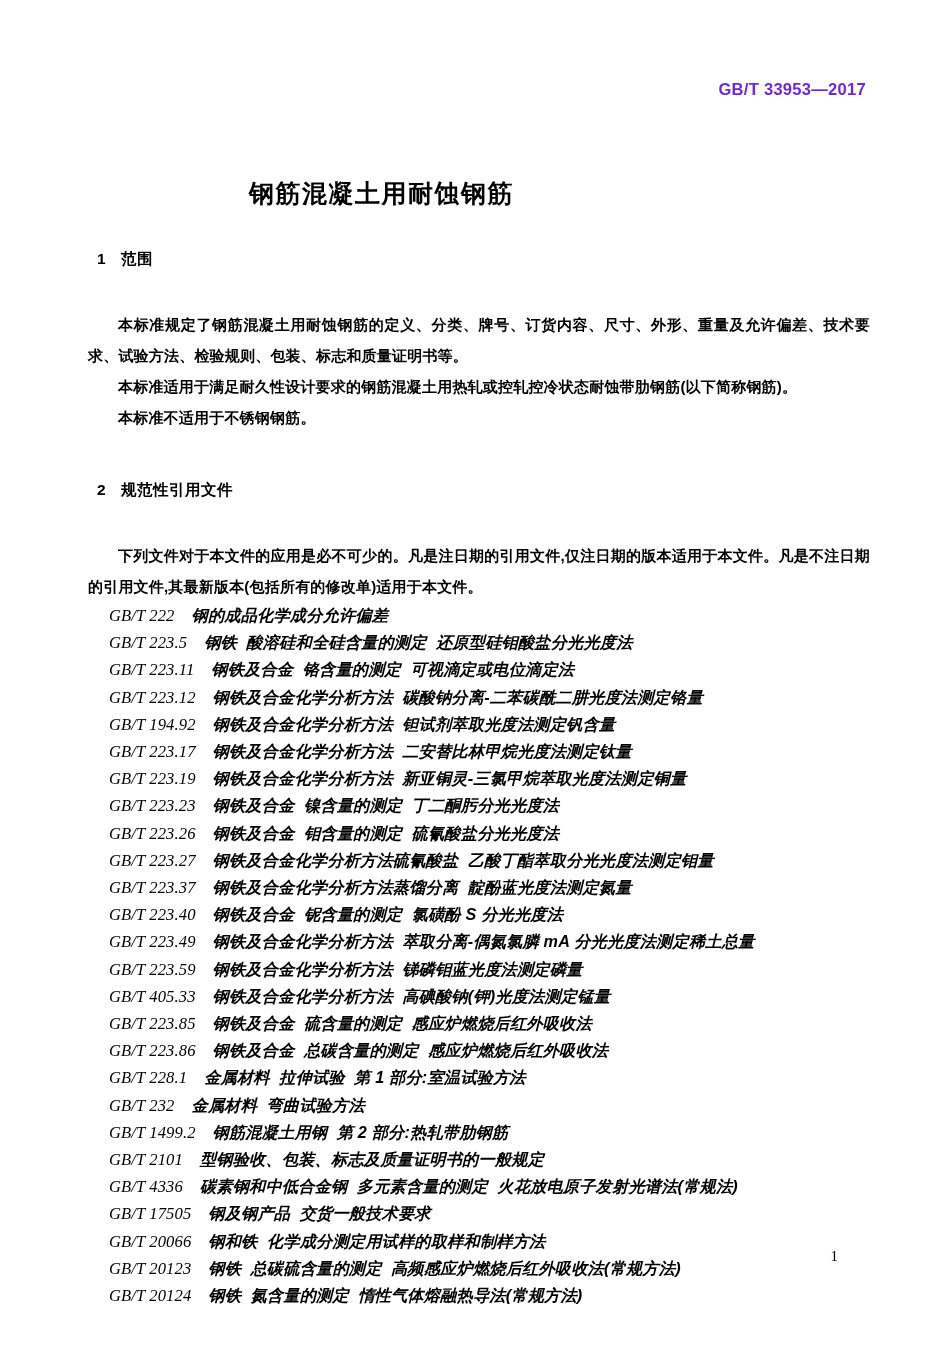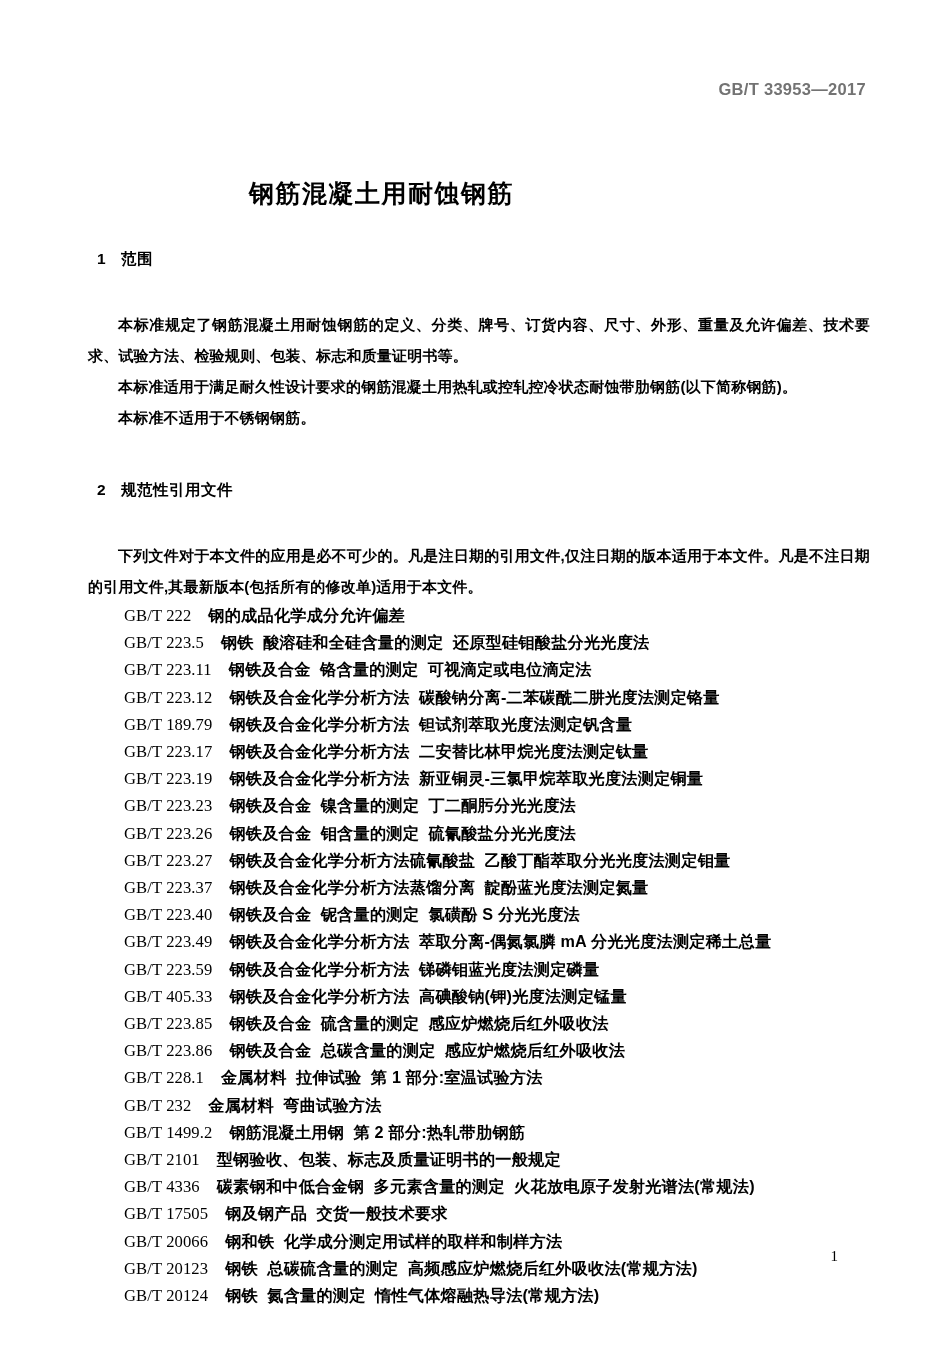--- a/index.html
+++ b/index.html
@@ -23,21 +23,21 @@
   .header {
     position: absolute;
     top: 80px;
     left: 0;
     width: 866px;
     text-align: right;
     font-family: "Liberation Sans", "DejaVu Sans", sans-serif;
     font-weight: bold;
     font-size: 16.5px;
     letter-spacing: 0.3px;
-    color: #737373;
+    color: #6d28d9;
   }
   
   .doc-title {
     position: absolute;
     top: 160px;
     left: 0;
     width: 763px;
     text-align: center;
     font-family: "Liberation Sans", "DejaVu Sans", sans-serif;
     font-weight: bold;
@@ -83,23 +83,24 @@
 
   
   .ref-list {
     margin: 0;
     padding: 0;
     list-style: none;
   }
   .ref-item {
     font-size: 16.2px;
     line-height: 26.2px;
-    margin-left: 36px;
+    margin-left: 21px;
     white-space: nowrap;
     color: #000;
+    font-style: italic;
   }
   .ref-code {
     font-family: "Liberation Serif", "DejaVu Serif", serif;
     font-weight: normal;
     font-size: 16.6px;
     letter-spacing: 0.1px;
   }
   .ref-title {
     font-family: "Liberation Sans", "DejaVu Sans", sans-serif;
     font-weight: bold;
@@ -145,21 +146,21 @@
       <span class="num">2</span><span>规范性引用文件</span>
     </div>
     <div class="gap-after-head"></div>
     <p class="para">下列文件对于本文件的应用是必不可少的。凡是注日期的引用文件,仅注日期的版本适用于本文件。凡是不注日期的引用文件,其最新版本(包括所有的修改单)适用于本文件。</p>
 
     <ul class="ref-list" id="ref-list">
         <li class="ref-item"><span class="ref-code">GB/T 222</span><span class="sp-wide"></span><span class="ref-title">钢的成品化学成分允许偏差</span></li>
         <li class="ref-item"><span class="ref-code">GB/T 223.5</span><span class="sp-wide"></span><span class="ref-title">钢铁&nbsp;&nbsp;酸溶硅和全硅含量的测定&nbsp;&nbsp;还原型硅钼酸盐分光光度法</span></li>
         <li class="ref-item"><span class="ref-code">GB/T 223.11</span><span class="sp-wide"></span><span class="ref-title">钢铁及合金&nbsp;&nbsp;铬含量的测定&nbsp;&nbsp;可视滴定或电位滴定法</span></li>
         <li class="ref-item"><span class="ref-code">GB/T 223.12</span><span class="sp-wide"></span><span class="ref-title">钢铁及合金化学分析方法&nbsp;&nbsp;碳酸钠分离-二苯碳酰二肼光度法测定铬量</span></li>
-        <li class="ref-item"><span class="ref-code">GB/T 189.79</span><span class="sp-wide"></span><span class="ref-title">钢铁及合金化学分析方法&nbsp;&nbsp;钽试剂萃取光度法测定钒含量</span></li>
+        <li class="ref-item"><span class="ref-code">GB/T 194.92</span><span class="sp-wide"></span><span class="ref-title">钢铁及合金化学分析方法&nbsp;&nbsp;钽试剂萃取光度法测定钒含量</span></li>
         <li class="ref-item"><span class="ref-code">GB/T 223.17</span><span class="sp-wide"></span><span class="ref-title">钢铁及合金化学分析方法&nbsp;&nbsp;二安替比林甲烷光度法测定钛量</span></li>
         <li class="ref-item"><span class="ref-code">GB/T 223.19</span><span class="sp-wide"></span><span class="ref-title">钢铁及合金化学分析方法&nbsp;&nbsp;新亚铜灵-三氯甲烷萃取光度法测定铜量</span></li>
         <li class="ref-item"><span class="ref-code">GB/T 223.23</span><span class="sp-wide"></span><span class="ref-title">钢铁及合金&nbsp;&nbsp;镍含量的测定&nbsp;&nbsp;丁二酮肟分光光度法</span></li>
         <li class="ref-item"><span class="ref-code">GB/T 223.26</span><span class="sp-wide"></span><span class="ref-title">钢铁及合金&nbsp;&nbsp;钼含量的测定&nbsp;&nbsp;硫氰酸盐分光光度法</span></li>
         <li class="ref-item"><span class="ref-code">GB/T 223.27</span><span class="sp-wide"></span><span class="ref-title">钢铁及合金化学分析方法硫氰酸盐&nbsp;&nbsp;乙酸丁酯萃取分光光度法测定钼量</span></li>
         <li class="ref-item"><span class="ref-code">GB/T 223.37</span><span class="sp-wide"></span><span class="ref-title">钢铁及合金化学分析方法蒸馏分离&nbsp;&nbsp;靛酚蓝光度法测定氮量</span></li>
         <li class="ref-item"><span class="ref-code">GB/T 223.40</span><span class="sp-wide"></span><span class="ref-title">钢铁及合金&nbsp;&nbsp;铌含量的测定&nbsp;&nbsp;氯磺酚 S 分光光度法</span></li>
         <li class="ref-item"><span class="ref-code">GB/T 223.49</span><span class="sp-wide"></span><span class="ref-title">钢铁及合金化学分析方法&nbsp;&nbsp;萃取分离-偶氮氯膦 mA 分光光度法测定稀土总量</span></li>
         <li class="ref-item"><span class="ref-code">GB/T 223.59</span><span class="sp-wide"></span><span class="ref-title">钢铁及合金化学分析方法&nbsp;&nbsp;锑磷钼蓝光度法测定磷量</span></li>
         <li class="ref-item"><span class="ref-code">GB/T 405.33</span><span class="sp-wide"></span><span class="ref-title">钢铁及合金化学分析方法&nbsp;&nbsp;高碘酸钠(钾)光度法测定锰量</span></li>

